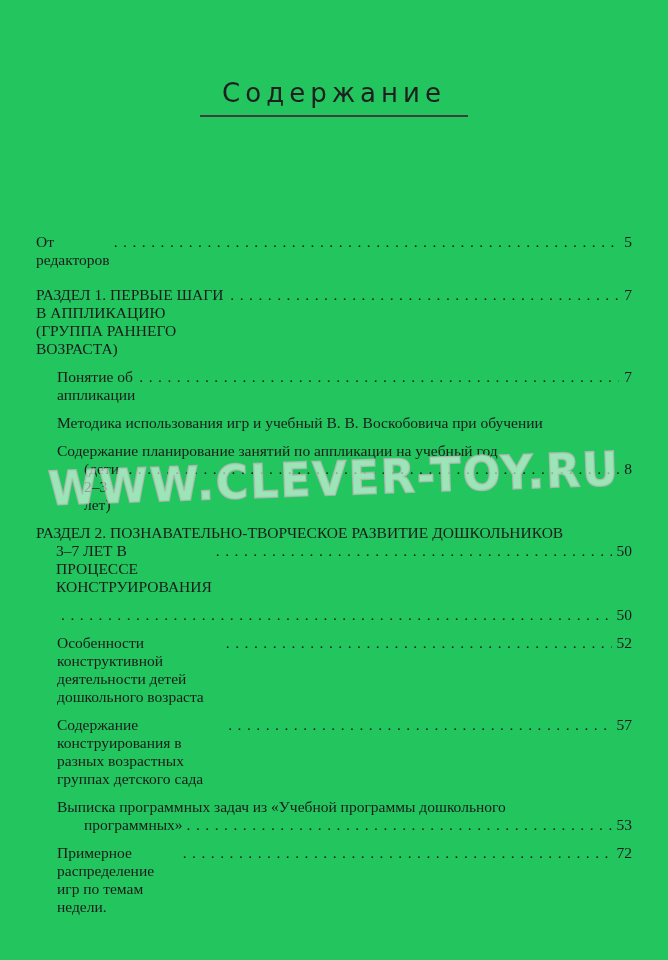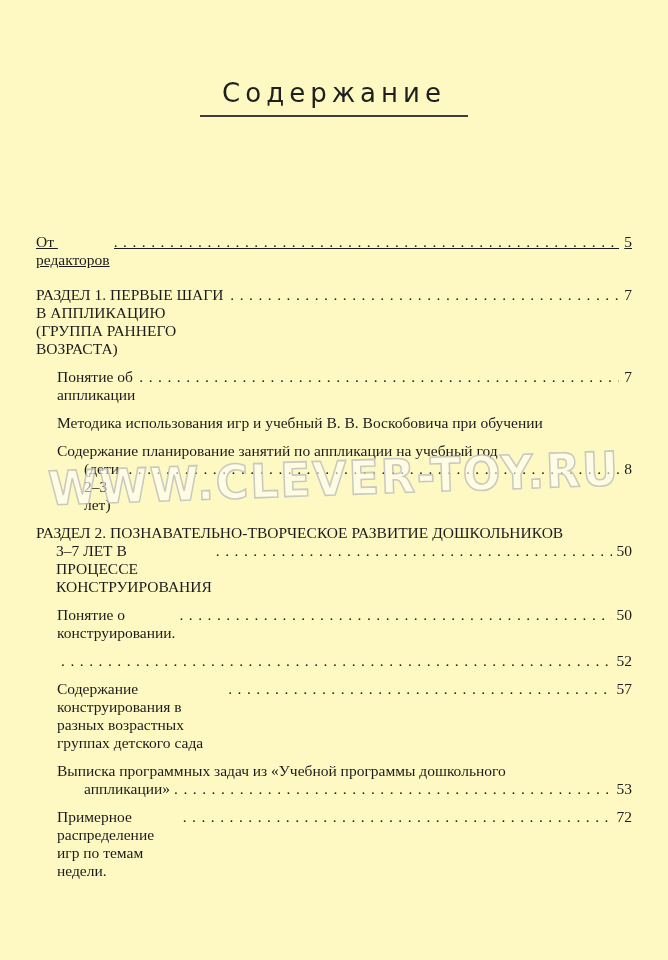--- a/index.html
+++ b/index.html
@@ -5,21 +5,21 @@
   html, body { margin: 0; padding: 0; }
   body {
     width: 668px; height: 960px;
     background: #ffffff;
     font-family: "Liberation Serif", "DejaVu Serif", serif;
   }
   .page {
     position: relative;
     width: 668px; height: 960px;
     overflow: hidden;
-    background: #fef9c3;
+    background: #22c55e;
     color: #1b1b1b;
   }
   
   .title-block { padding-top: 78px; text-align: center; }
   .page-title {
     margin: 0;
     font-family: "DejaVu Sans", "Liberation Sans", sans-serif;
     font-weight: normal;
     font-size: 26px;
     line-height: 30px;
@@ -30,21 +30,21 @@
     width: 268px; height: 2px;
     background: #3e3e3e;
     margin: 7px auto 0 auto;
   }
   
   .toc {
     position: relative; z-index: 1;
     margin: 116px 36px 0 36px;
   }
   .entry { margin-bottom: 10px; }
-  .entry:first-child { margin-bottom: 17px; text-decoration: underline; }
+  .entry:first-child { margin-bottom: 17px; }
   .entry .line {
     display: flex;
     align-items: baseline;
     font-size: 15.5px;
     line-height: 18px;
   }
   .entry.level1 { padding-left: 21px; }
   .entry.level0 .line.cont { padding-left: 20px; }
   .entry.level1 .line.cont { padding-left: 27px; }
   .txt { white-space: pre-wrap; }
@@ -130,44 +130,44 @@
           <span class="txt">РАЗДЕЛ 2. ПОЗНАВАТЕЛЬНО-ТВОРЧЕСКОЕ РАЗВИТИЕ ДОШКОЛЬНИКОВ</span>
         </div>
         <div class="line cont">
           <span class="txt">3–7 ЛЕТ В ПРОЦЕССЕ КОНСТРУИРОВАНИЯ</span>
           <span class="dots"></span>
           <span class="pg">50</span>
         </div>
       </div>
       <div class="entry level1">
         <div class="line">
-          <span class="txt">Понятие о конструировании.</span>
           <span class="dots"></span>
           <span class="pg">50</span>
         </div>
       </div>
       <div class="entry level1">
         <div class="line">
+          <span class="txt">Особенности конструктивной деятельности детей дошкольного возраста</span>
           <span class="dots"></span>
           <span class="pg">52</span>
         </div>
       </div>
       <div class="entry level1">
         <div class="line">
           <span class="txt">Содержание конструирования в разных возрастных группах детского сада</span>
           <span class="dots"></span>
           <span class="pg">57</span>
         </div>
       </div>
       <div class="entry level1">
         <div class="line">
           <span class="txt">Выписка программных задач из «Учебной программы дошкольного</span>
         </div>
         <div class="line cont">
-          <span class="txt">аппликации»</span>
+          <span class="txt">программных»</span>
           <span class="dots"></span>
           <span class="pg">53</span>
         </div>
       </div>
       <div class="entry level1">
         <div class="line">
           <span class="txt">Примерное распределение игр по темам недели.</span>
           <span class="dots"></span>
           <span class="pg">72</span>
         </div>

